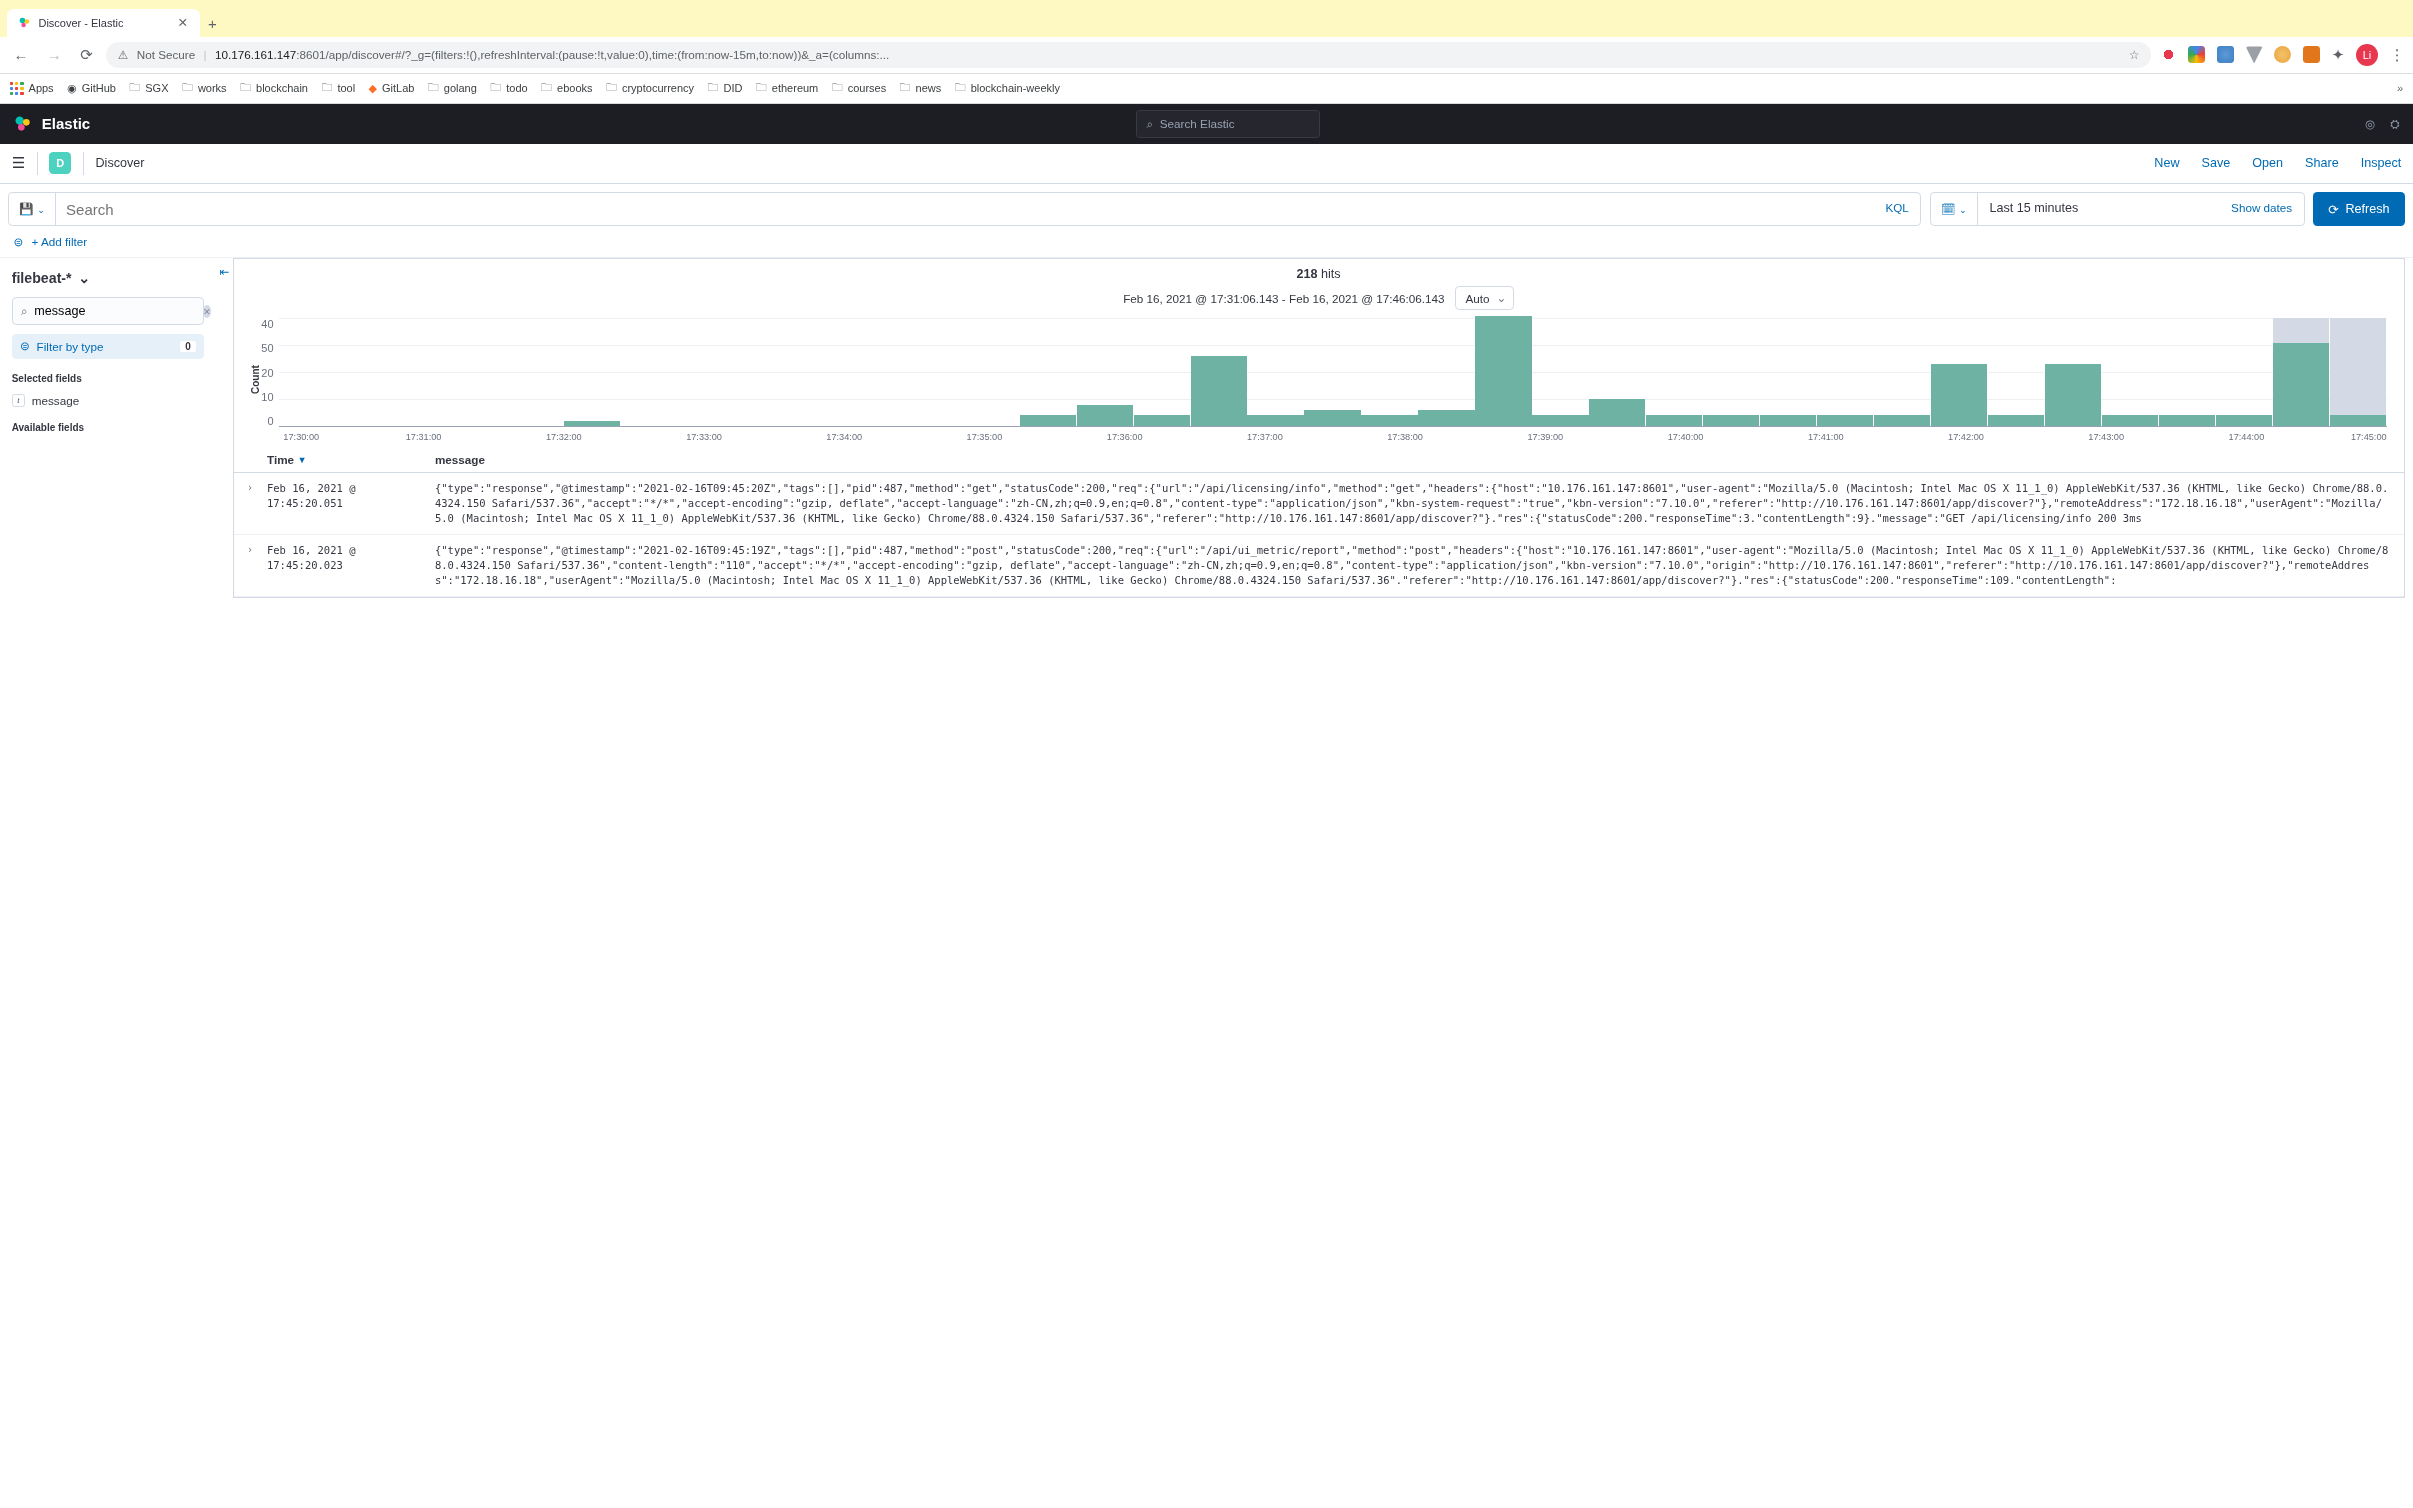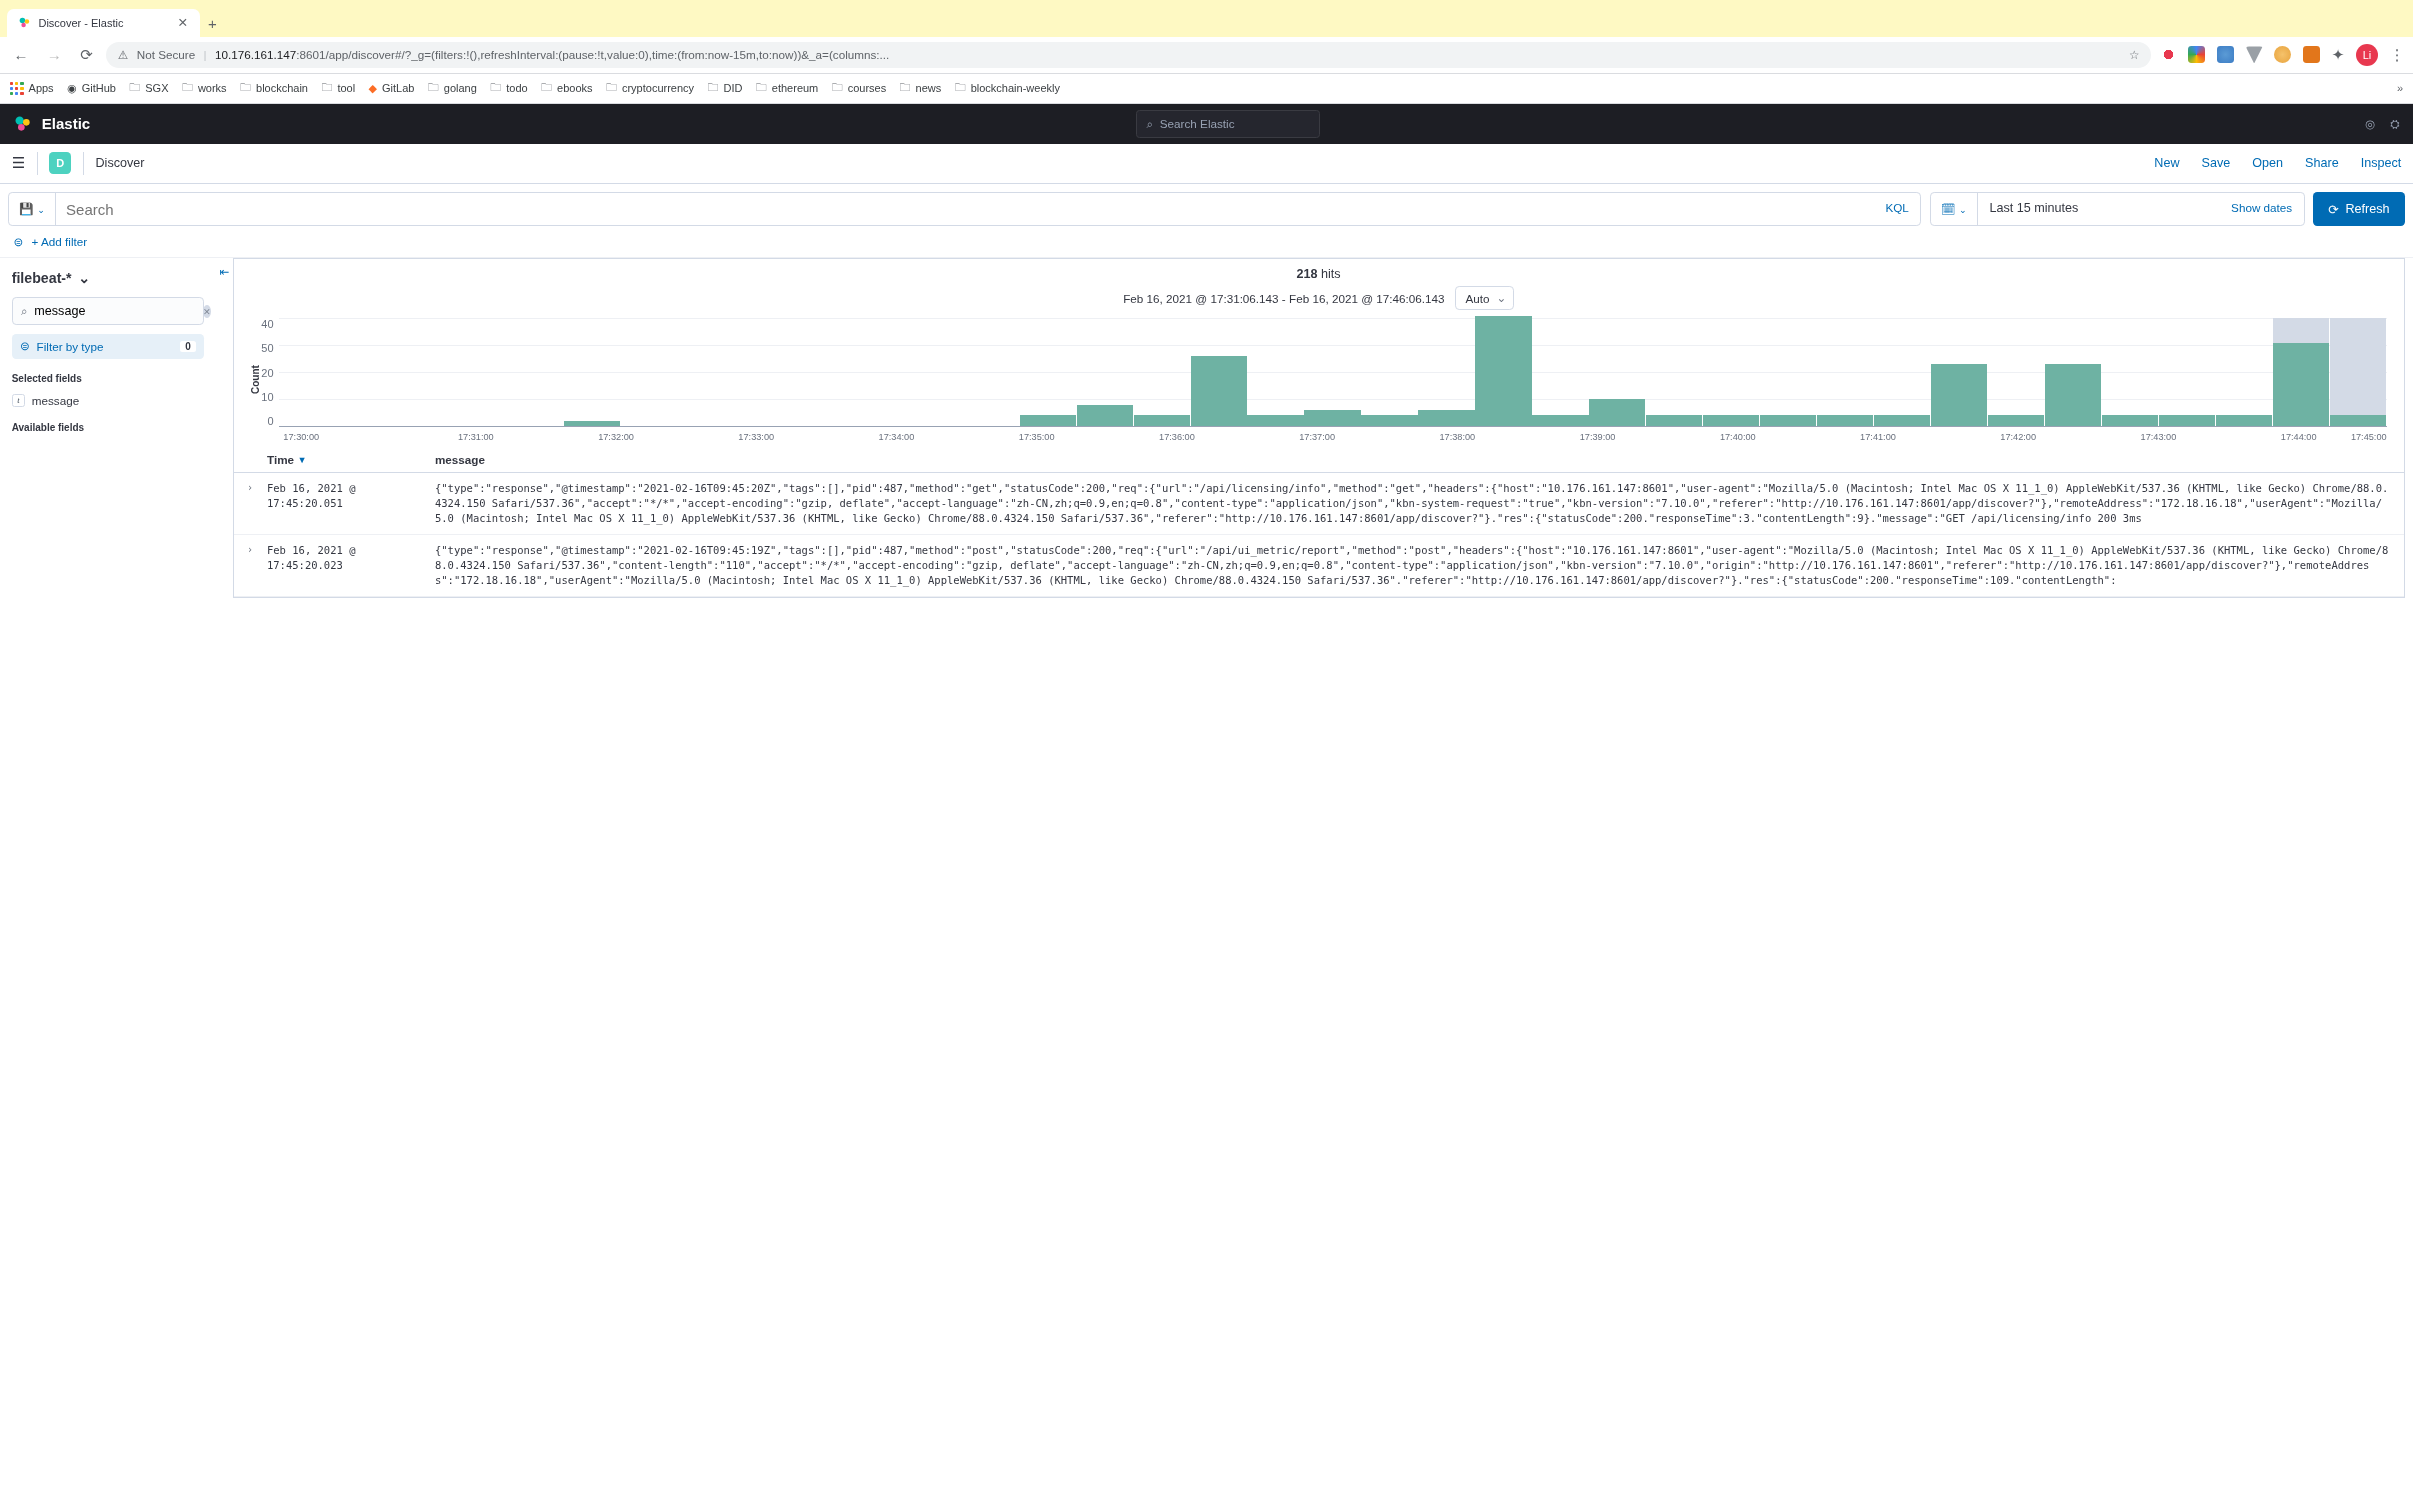--- a/index.html
+++ b/index.html
@@ -88,21 +88,21 @@
 .chart { flex: 1; }
 .plot-row { display: flex; }
 .y-ticks { display: flex; flex-direction: column; justify-content: space-between; align-items: flex-end; height: 109px; font-size: 11px; color: #69707d; padding-right: 5px; }
 .plot { flex: 1; height: 109px; border-bottom: 0.8px solid #98a2b3; position: relative; }
 .grid-line { position: absolute; left: 0; right: 0; border-top: 0.8px solid #eef0f4; }
 .bars { position: absolute; left: 0; right: 0; bottom: 0; top: 0; display: flex; align-items: flex-end; }
 .bar { flex: 1; margin: 0 0.4px; background: #6eb2a3; }
 .bar.shaded { background: #d3dae6; position: relative; }
 .bar.shaded::after { content:""; position:absolute; left:0; right:0; bottom:0; background:#6eb2a3; }
 .x-ticks { display: flex; font-size: 9.2px; color: #69707d; margin-top: 5px; }
-.x-tick { flex: 2; text-align: right; }
+.x-tick { flex: 2; text-align: center; }
 .x-tick.first { flex:1; text-align:left; }
 .x-tick.last { flex:1; text-align:right; }
 .x-label { text-align: center; font-size: 10px; font-weight: 700; padding: 6.7px 0 10px 0; }
 
 
 .doc-table { width: 100%; }
 .doc-header { display: flex; border-bottom: 0.8px solid #d3dae6; padding: 5.9px 13.4px; font-size: 11.7px; font-weight: 700; }
 .col-expand { width: 20px; }
 .col-time { width: 168px; display:flex; align-items:center; gap:3.4px; }
 .col-time .sort { color: #006bb4; font-size: 9.2px; }

